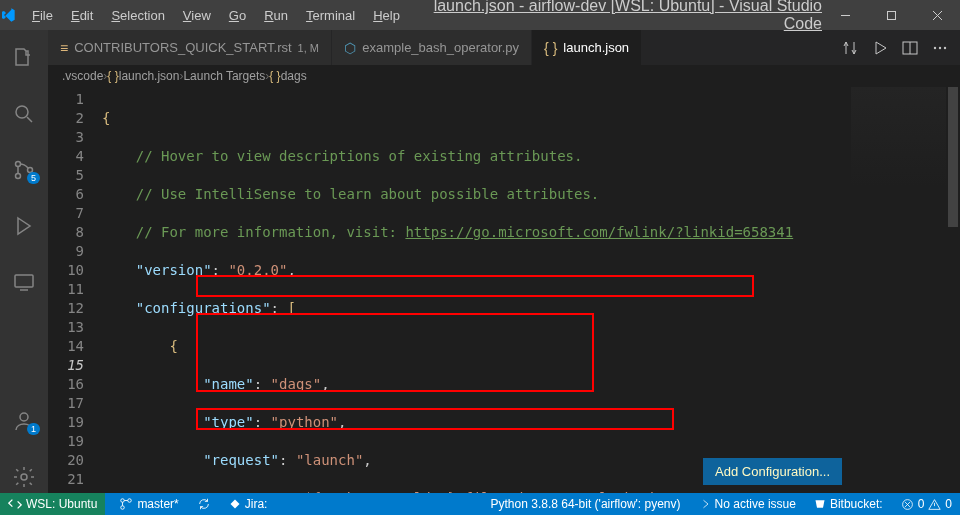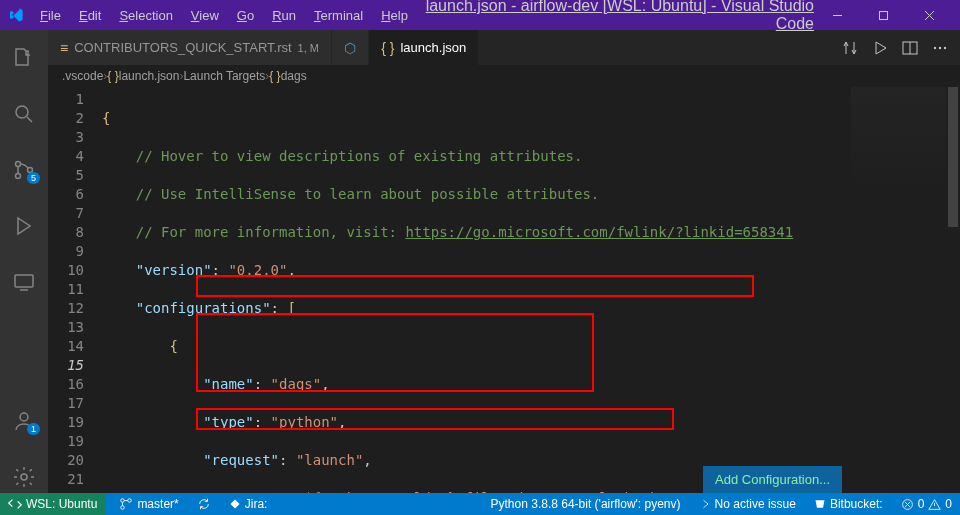--- a/index.html
+++ b/index.html
@@ -7,24 +7,24 @@
   width: 960px; height: 515px;
   background: #1e1e1e;
   font-family: 'Segoe UI', sans-serif;
   font-size: 13px;
   color: #cccccc;
   overflow: hidden;
   position: relative;
 }
 .titlebar {
   height: 30px;
-  background: #4c1d95;
-  display: flex;
-  align-items: center;
-  padding: 0 8px;
+  background: #404040;
+  display: flex;
+  align-items: center;
+  padding: 0 0;
 }
 .vscode-icon {
   width: 16px; height: 16px;
   margin-right: 8px;
 }
 .menubar { display: flex; gap: 2px; }
 .menu-item {
   padding: 4px 8px;
   color: #cccccc;
   cursor: pointer;
@@ -172,23 +172,23 @@
 .scrollbar-thumb {
   width: 10px;
   margin-left: 2px;
   height: 140px;
   background: #424242;
   margin-top: 0;
 }
 .add-config-btn {
   position: absolute;
   right: 118px;
-  bottom: 22px;
+  bottom: 30px;
   background: #0e639c;
-  color: #86efac;
+  color: #fef9c3;
   padding: 6px 12px;
   font-size: 13px;
   cursor: pointer;
 }
 .statusbar {
   position: absolute;
   bottom: 0; left: 0; right: 0;
   height: 22px;
   background: #007acc;
   display: flex;
@@ -304,20 +304,21 @@
 </div>
 
 <div class="tabbar">
   <div class="tab">
     <span class="tab-icon" style="color:#dcb67a">≡</span>
     <span>CONTRIBUTORS_QUICK_START.rst</span>
     <span class="tab-mods">1, M</span>
   </div>
   <div class="tab">
     <span class="tab-icon" style="color:#519aba">⬡</span>
+    <span>example_bash_operator.py</span>
   </div>
   <div class="tab active">
     <span class="tab-icon" style="color:#d7ba7d">{ }</span>
     <span>launch.json</span>
   </div>
   <div class="tab-actions">
     <span>
         <svg width="16" height="16" viewBox="0 0 16 16">
           <path stroke="#c5c5c5" fill="none" d="M4 2v12M2 6l2-4 2 4M12 14V2M10 10l2 4 2-4"></path>
         </svg>

